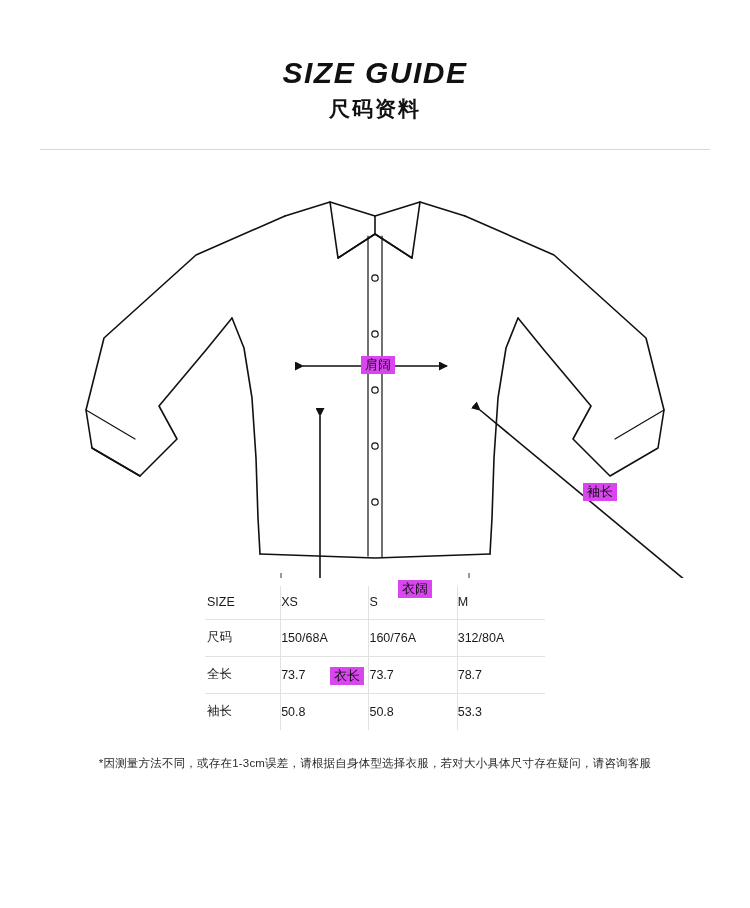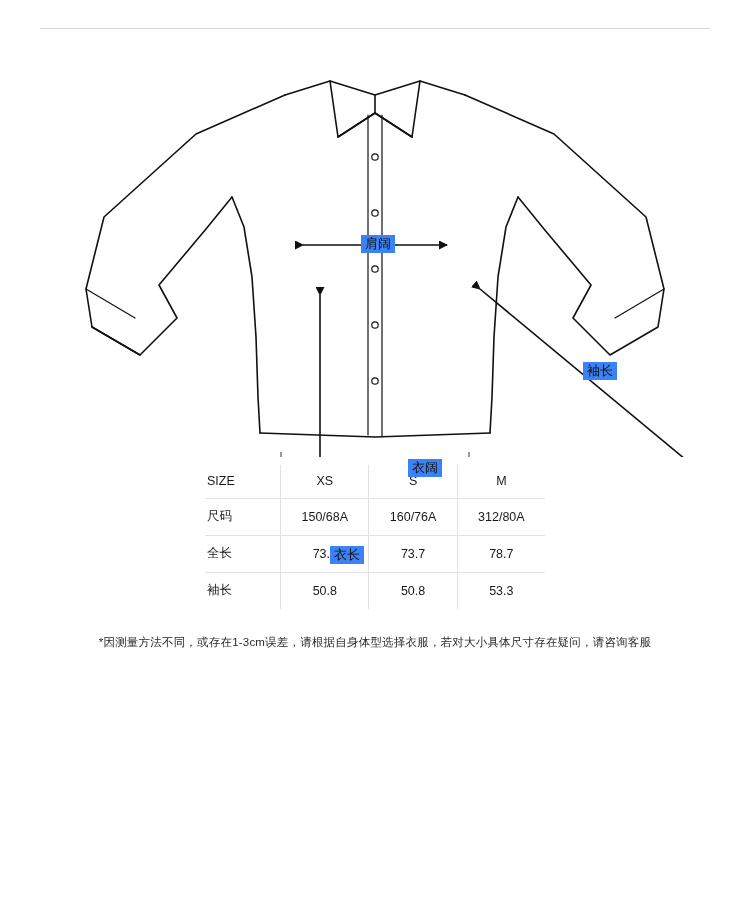--- a/index.html
+++ b/index.html
@@ -57,43 +57,42 @@
     height: 420px;
     margin-top: 8px;
   }
   .diagram-wrap svg {
     display: block;
   }
   .dim-label {
     position: absolute;
     font-size: 13px;
     color: #111;
-    background: #3b82f6;
+    background: #d946ef;
     padding: 0 4px;
     white-space: nowrap;
   }
   #lbl-shoulder { left: 361px; top: 198px; }
   #lbl-sleeve   { left: 583px; top: 325px; }
-  #lbl-chest    { left: 408px; top: 422px; }
+  #lbl-chest    { left: 398px; top: 422px; }
   #lbl-length   { left: 330px; top: 509px; }
 
   
   .table-wrap {
     width: 340px;
     margin: 8px auto 0 auto;
   }
   table.size-table {
     border-collapse: collapse;
     width: 100%;
     font-size: 12.5px;
     color: #1a1a1a;
   }
   table.size-table th,
   table.size-table td {
-    text-align: center;
     padding: 9px 0 10px 0;
     font-weight: normal;
     border-bottom: 1px solid #e2e2e2;
   }
   table.size-table tr:last-child th,
   table.size-table tr:last-child td {
     border-bottom: none;
   }
   table.size-table th.rowhead {
     width: 74px;
@@ -120,20 +119,24 @@
     font-size: 11.5px;
     color: #2b2b2b;
     letter-spacing: 0.2px;
   }
 </style>
 </head>
 <body>
 
 <div class="page">
 
+  <div class="header">
+    <div class="title-en">SIZE GUIDE</div>
+    <div class="title-cn">尺码资料</div>
+  </div>
   <div class="rule"></div>
 
   <div class="diagram-wrap">
     <svg width="750" height="420" viewBox="0 0 750 420">
       <g fill="none" stroke="#111" stroke-width="1.6" stroke-linejoin="round" stroke-linecap="round">
 
         <path d="M285,58 L196,97 L104,180 L86,252 L92,290 L140,318 L177,281 L159,248 L206,192 L232,160"></path>
 
         <path d="M92,290 L140,318"></path>
         <path d="M86,252 L135,281" stroke-width="1.2"></path>

